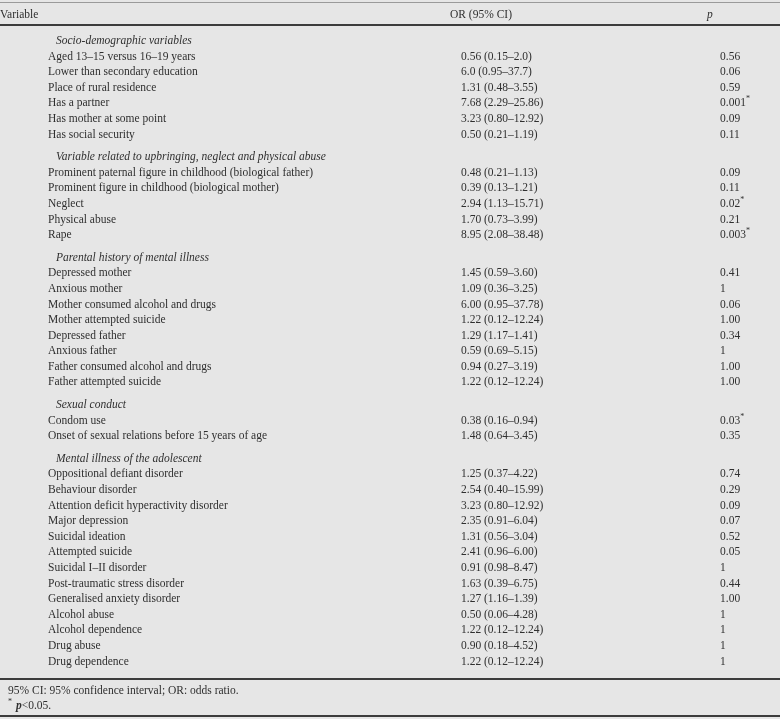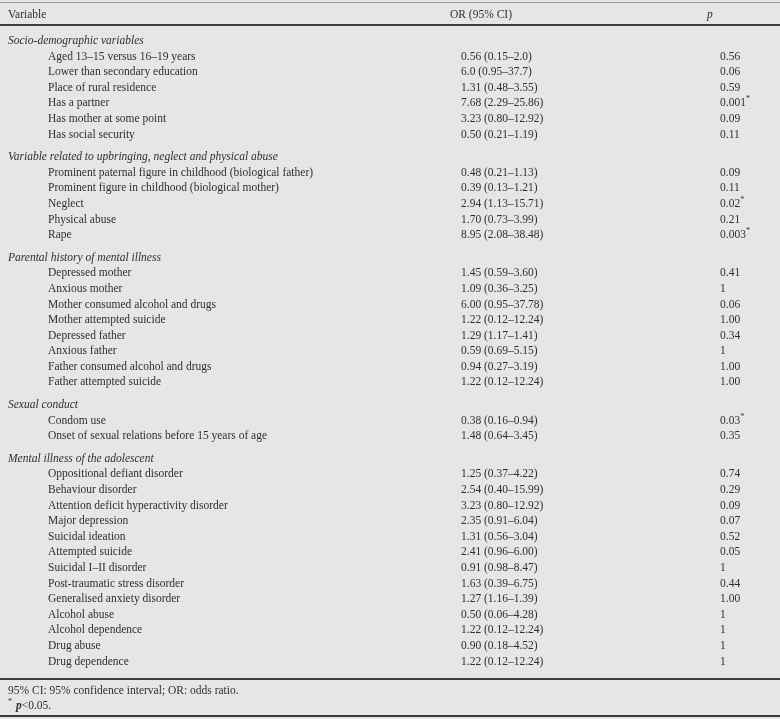--- a/index.html
+++ b/index.html
@@ -18,31 +18,32 @@
   .top-rule {
     height: 3px;
     border-bottom: 1px solid #9a9a9a;
   }
   .header-row {
     display: flex;
     align-items: center;
     height: 23px;
     border-bottom: 2px solid #3c3c3c;
   }
-  .col-var { flex: 0 0 433px; padding-left: 8px; }
+  .col-var { flex: 0 0 433px; padding-left: 0; }
   .col-or  { flex: 0 0 259px; }
   .col-p   { flex: 1 1 auto; }
   .header-row .col-or { padding-left: 17px; }
   .header-row .col-p  { padding-left: 15px; font-style: italic; }
   .tbody { padding-bottom: 9px; }
   .section { padding-top: 7px; }
   .section-heading {
     font-style: italic;
     line-height: 15.6px;
     padding-left: 8px;
+    margin-left: 48px;
   }
   .row {
     display: flex;
     line-height: 15.6px;
   }
   .row .col-var { padding-left: 20px; margin-left: 28px; }
   sup.sig {
     font-size: 8px;
     line-height: 0;
     vertical-align: super;

